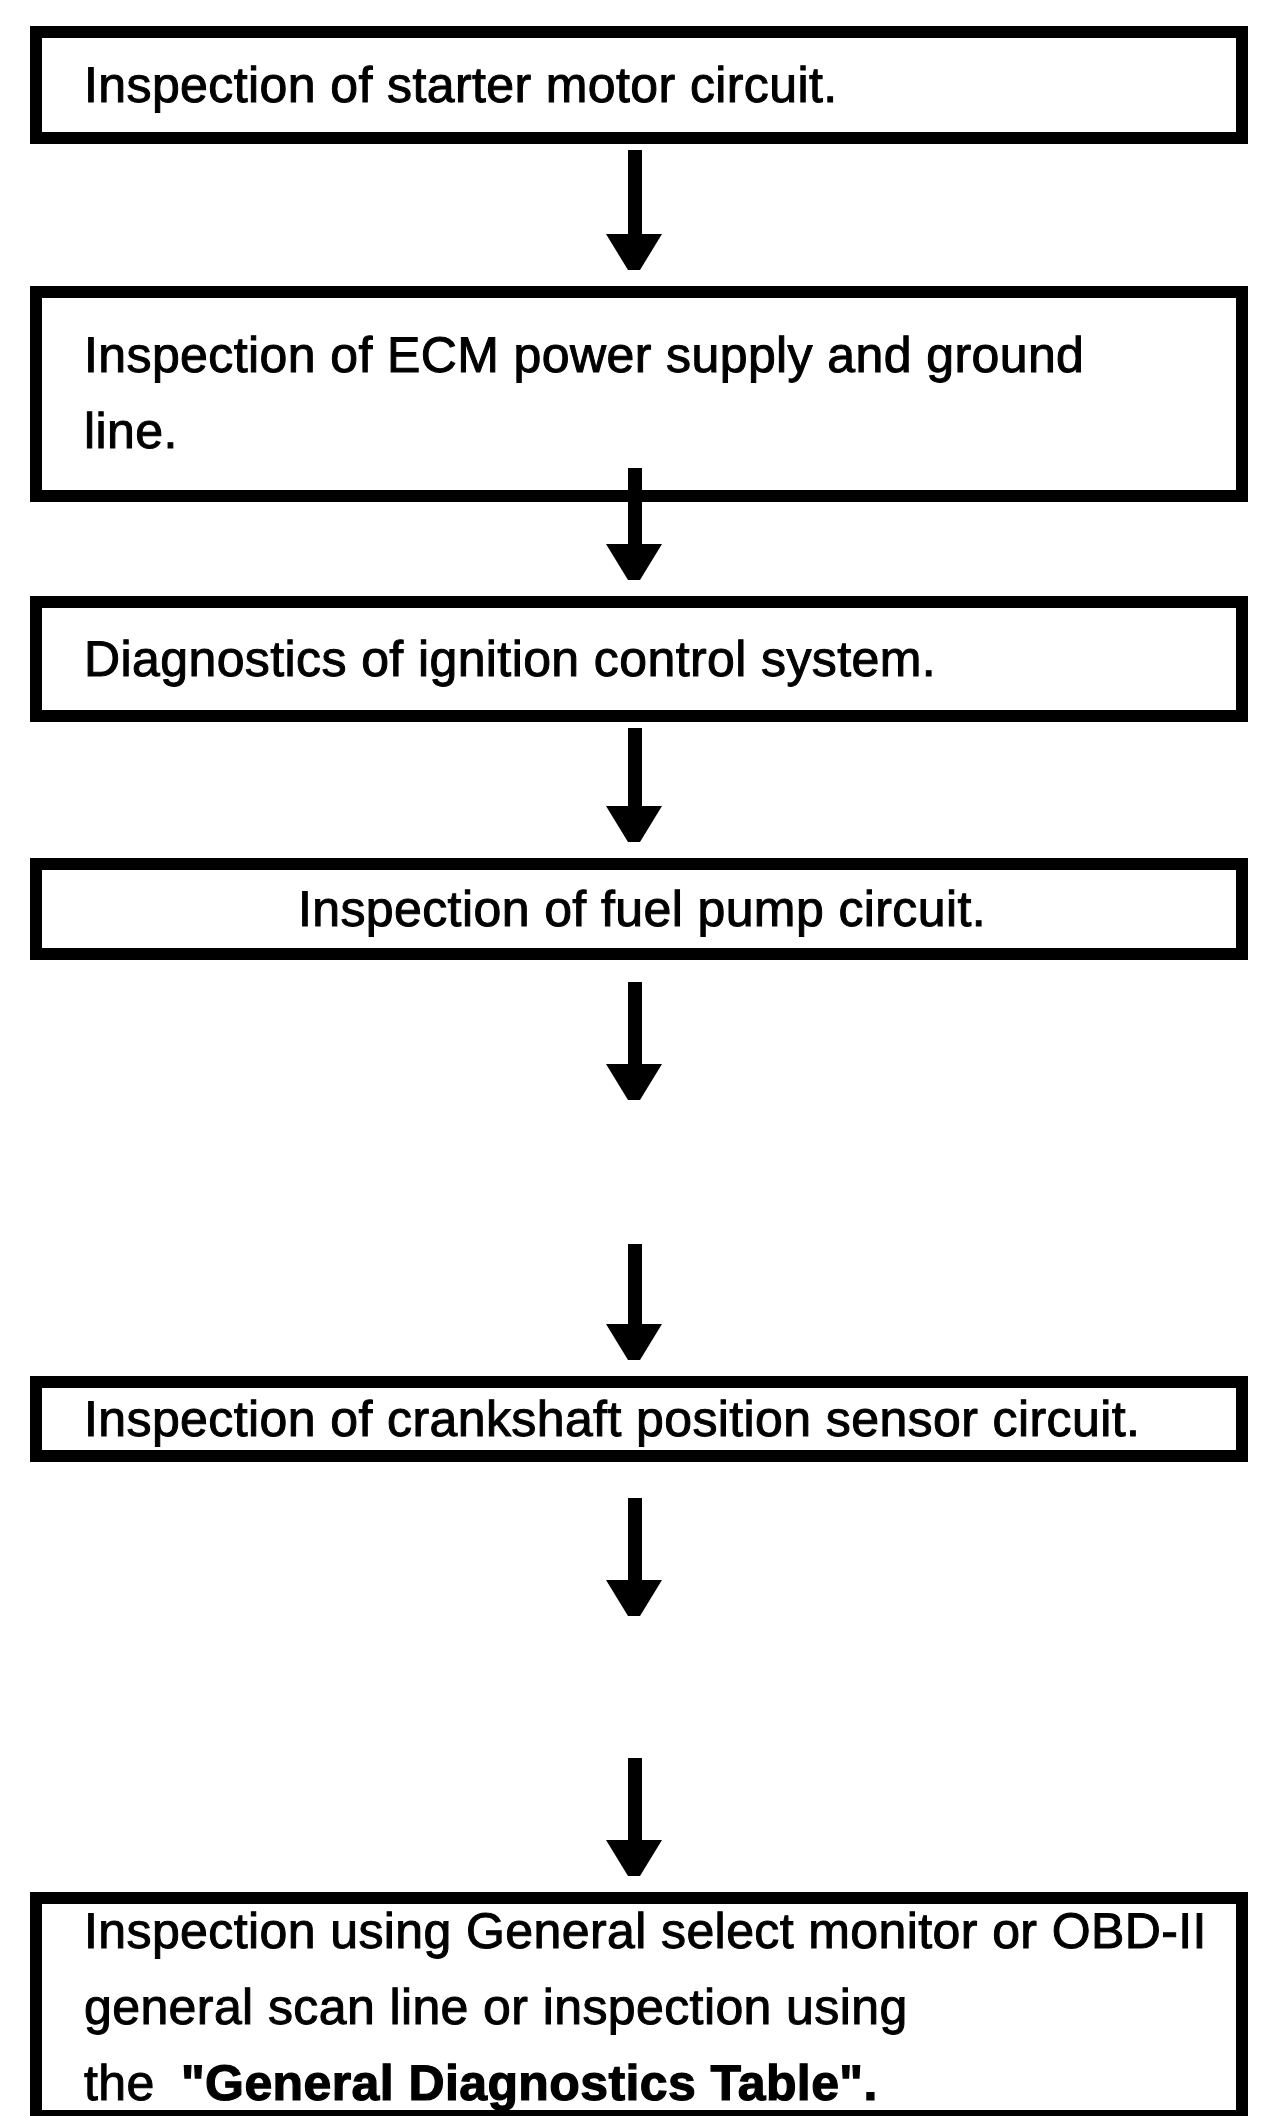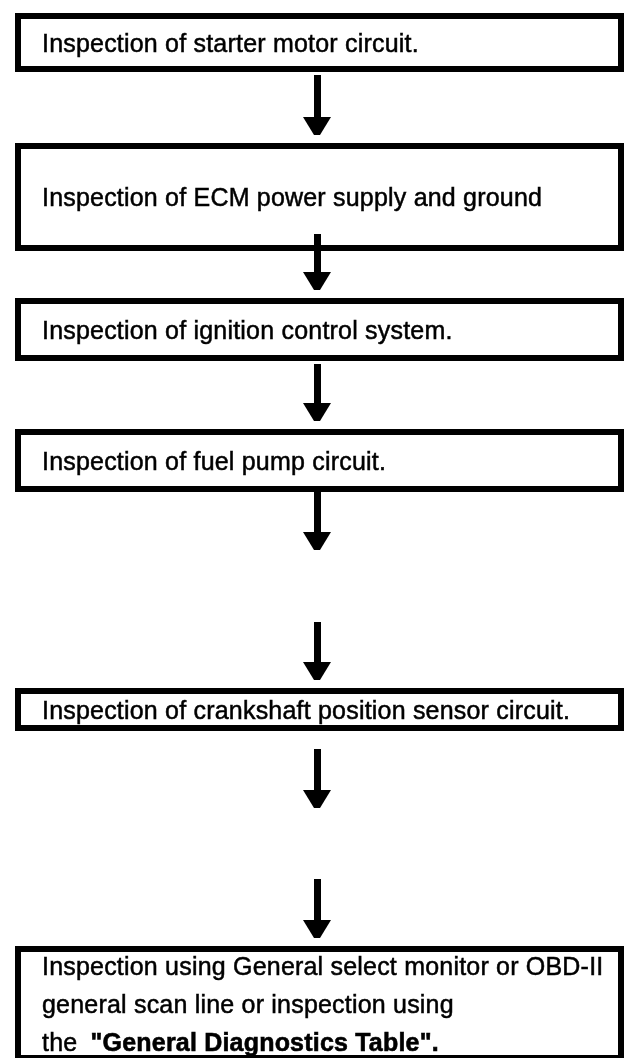--- a/index.html
+++ b/index.html
@@ -25,21 +25,21 @@
     justify-content: center;
     padding: 0 12px 0 15px;
     font-size: 25px;
     line-height: 32px;
     letter-spacing: 0.2px;
     -webkit-text-stroke: 0.5px var(--ink);
   }
   .b1 { top: 7px;   height: 59px; }
   .b2 { top: 137px; height: 108px; }
   .b3 { top: 292px; height: 63px; }
-  .b4 { top: 423px; height: 63px; }
+  .b4 { top: 423px; height: 51px; align-items: center; }
   .b5 { top: 552px; height: 61px; }
   .b6 { top: 682px; height: 43px; }
   .b7 { top: 810px; height: 60px; }
   .b8 { top: 940px; height: 115px; }
   .line { white-space: nowrap; }
   .bold { font-weight: bold; -webkit-text-stroke: 0.6px var(--ink); }
   .arrow {
     position: absolute;
     left: 300px;
     width: 22px;
@@ -71,29 +71,30 @@
     <div class="line"><span>Inspection of starter motor circuit.</span></div>
   </div>
 
   <div class="arrow a1">
     <span class="shaft"></span>
     <span class="head"></span>
   </div>
 
   <div class="box b2">
     <div class="line"><span>Inspection of ECM power supply and ground</span></div>
+    <div class="line"><span>line.</span></div>
   </div>
 
   <div class="arrow a2">
     <span class="shaft"></span>
     <span class="head"></span>
   </div>
 
   <div class="box b3">
-    <div class="line"><span>Inspection of ignition control system.</span></div>
+    <div class="line"><span>Diagnostics of ignition control system.</span></div>
   </div>
 
   <div class="arrow a3">
     <span class="shaft"></span>
     <span class="head"></span>
   </div>
 
   <div class="box b4">
     <div class="line"><span>Inspection of fuel pump circuit.</span></div>
   </div>

